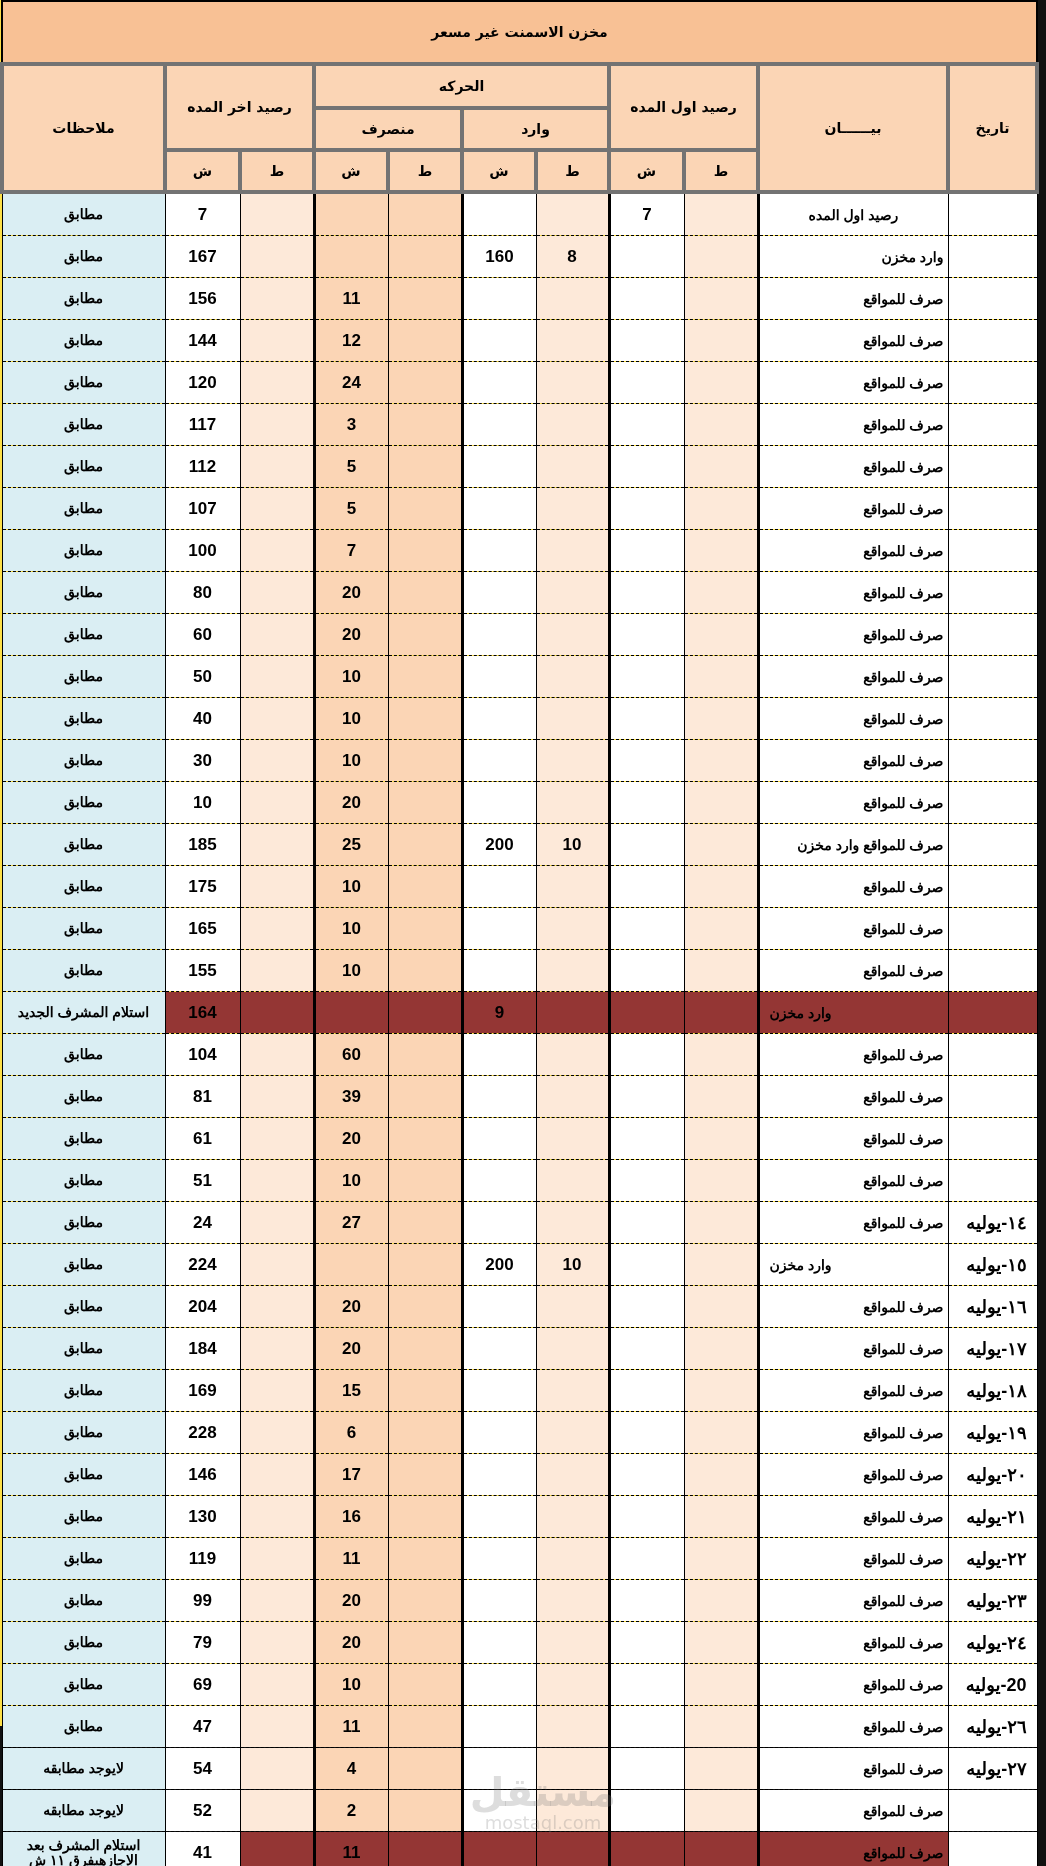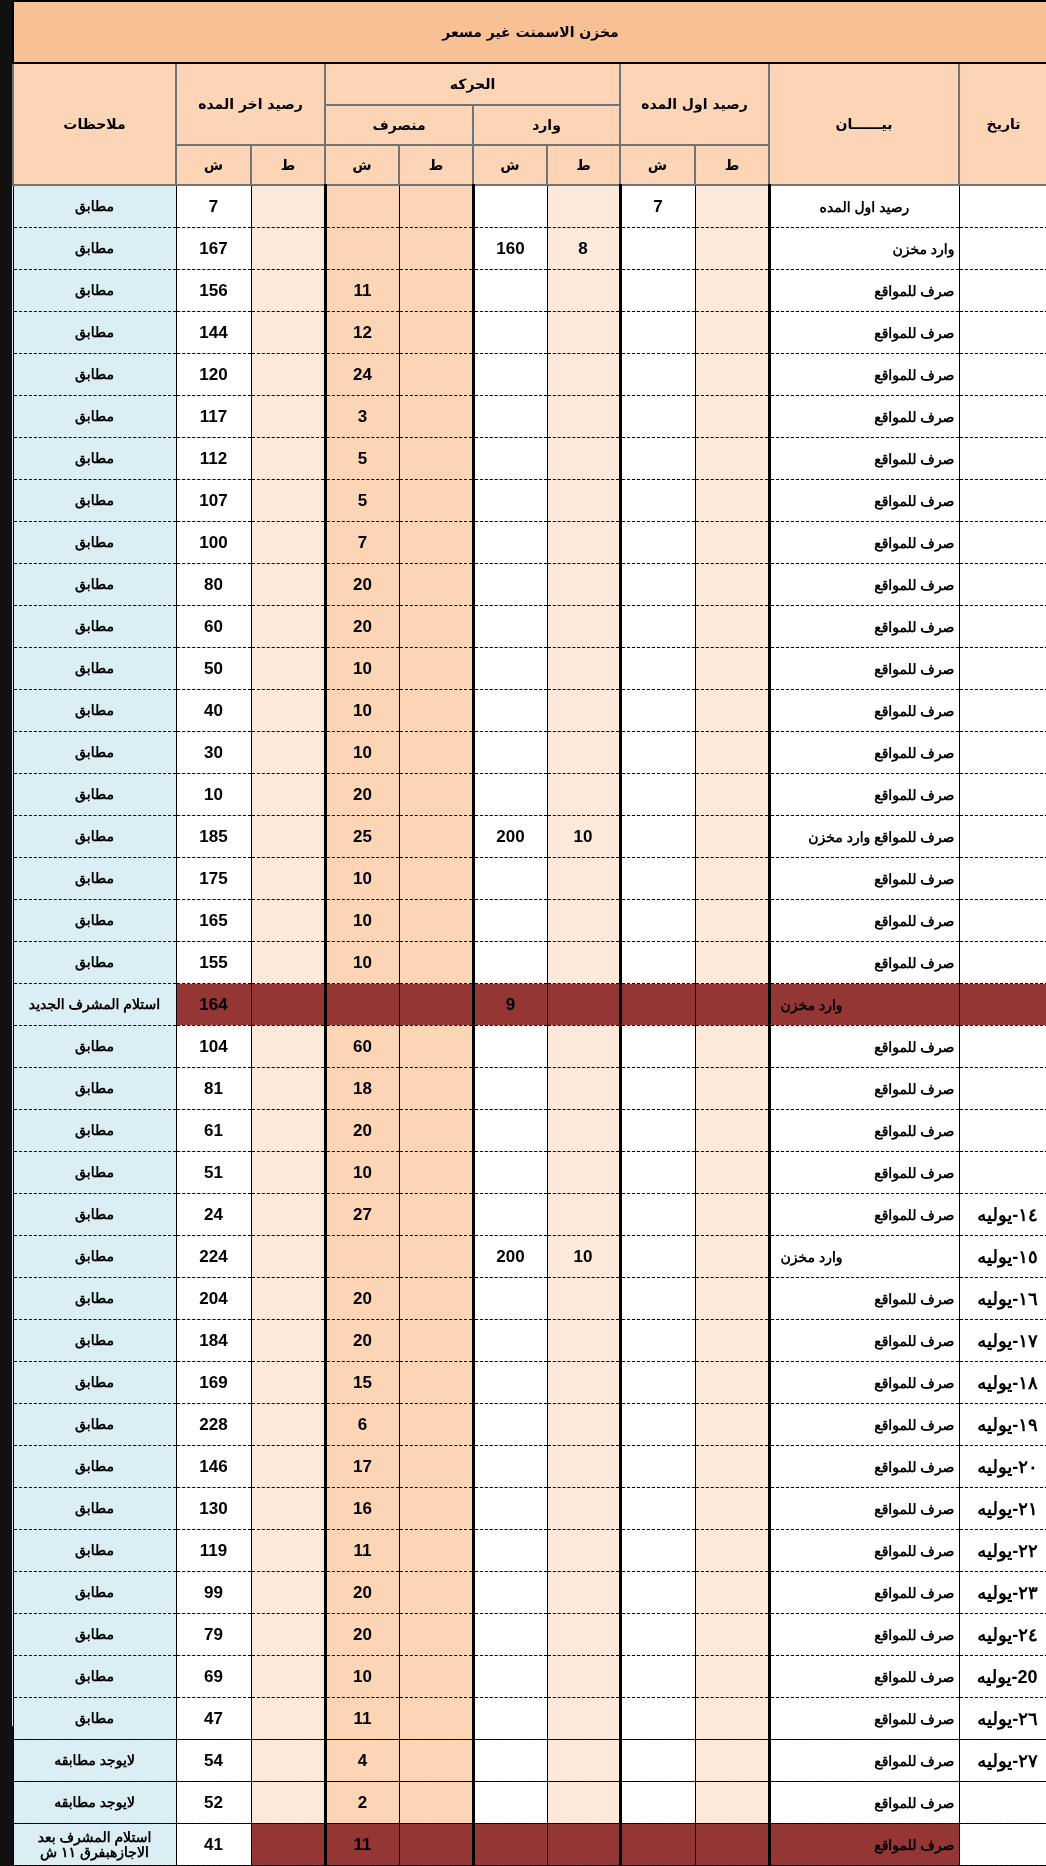--- a/index.html
+++ b/index.html
@@ -1,21 +1,21 @@
 <!DOCTYPE html>
 <html><head>
 <meta charset="utf-8">
 <style>
   html, body { margin:0; padding:0; background:#111; }
   body { width:1046px; height:1866px; overflow:hidden; position:relative; font-family:"DejaVu Sans", "Liberation Sans", sans-serif; }
-  .sheet { position:absolute; left:12px; top:0; width:1034px; height:1726px; background:#e5e5e5; direction:ltr; }
+  .sheet { position:absolute; left:0; top:0; width:1034px; height:1726px; background:#fde047; direction:ltr; }
   table { border-collapse:collapse; table-layout:fixed; width:1034px; }
   td, th { padding:0; text-align:center; vertical-align:middle; font-weight:bold; color:#000; overflow:hidden; white-space:nowrap; }
   .title { height:60px; background:#F8C195; font-size:14px; border:2px solid #000; direction:rtl; }
-  .hdr th { background:#FBD5B5; border:2px solid #737373; font-size:14px; direction:rtl; }
+  .hdr th { background:#FBD5B5; border:4px solid #737373; font-size:14px; direction:rtl; }
   .h1 { height:40px; } .h2 { height:38px;border-radius:8px; } .h3 { height:38px; }
   tbody td { height:41px; border-left:1px solid #000; border-right:1px solid #000; border-bottom:1px dashed #000; font-family:"Liberation Sans", sans-serif; font-size:17px; }
   td.thickL { border-left:3px solid #000; }
   .c-note { background:#DAEEF3; font-size:14px; direction:rtl; white-space:normal; line-height:15px; }
   .c-white { background:#fff; }
   .c-lpeach { background:#FDE9D9; }
   .c-peach { background:#FBD5B5; }
   .c-desc { text-align:right; padding-right:4px; font-size:14px; direction:rtl; }
   .c-date { text-align:right; padding-right:10px; font-size:18px; direction:rtl; }
   tr.red td.r { background:#943634; }
@@ -339,21 +339,21 @@
           <td class="c-lpeach"></td>
           <td class="c-white thickL"></td>
           <td class="c-lpeach"></td>
           <td class="c-white thickL c-desc">صرف للمواقع</td>
           <td class="c-white c-date"></td>
         </tr>
         <tr>
           <td class="c-note">مطابق</td>
           <td class="c-white">81</td>
           <td class="c-lpeach"></td>
-          <td class="c-peach thickL">18</td>
+          <td class="c-peach thickL">39</td>
           <td class="c-peach"></td>
           <td class="c-white thickL"></td>
           <td class="c-lpeach"></td>
           <td class="c-white thickL"></td>
           <td class="c-lpeach"></td>
           <td class="c-white thickL c-desc">صرف للمواقع</td>
           <td class="c-white c-date"></td>
         </tr>
         <tr>
           <td class="c-note">مطابق</td>
@@ -585,13 +585,17 @@
           <td class="c-white thickL r"></td>
           <td class="c-lpeach r"></td>
           <td class="c-white thickL r"></td>
           <td class="c-lpeach r"></td>
           <td class="c-white thickL c-desc r">صرف للمواقع</td>
           <td class="c-white c-date"></td>
         </tr>
       </tbody>
   </table>
 
+  <div class="watermark">
+    <div class="ar">مستقل</div>
+    <div class="en">mostaql.com</div>
+  </div>
 </div>
 
 </body></html>

